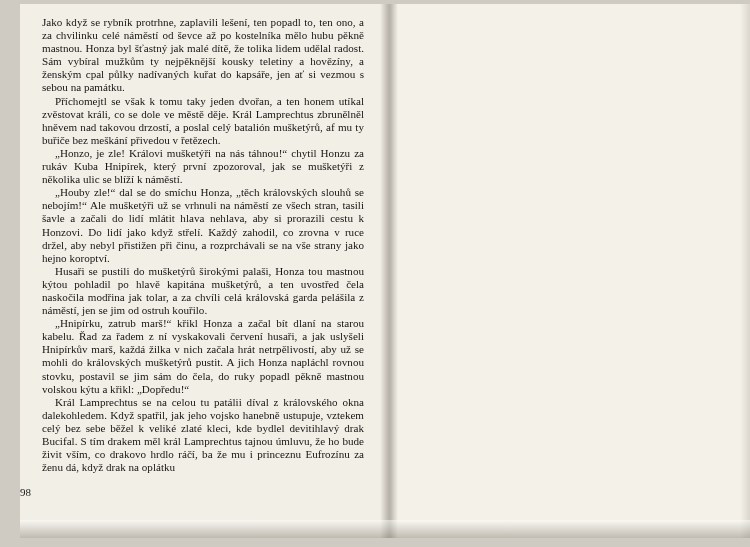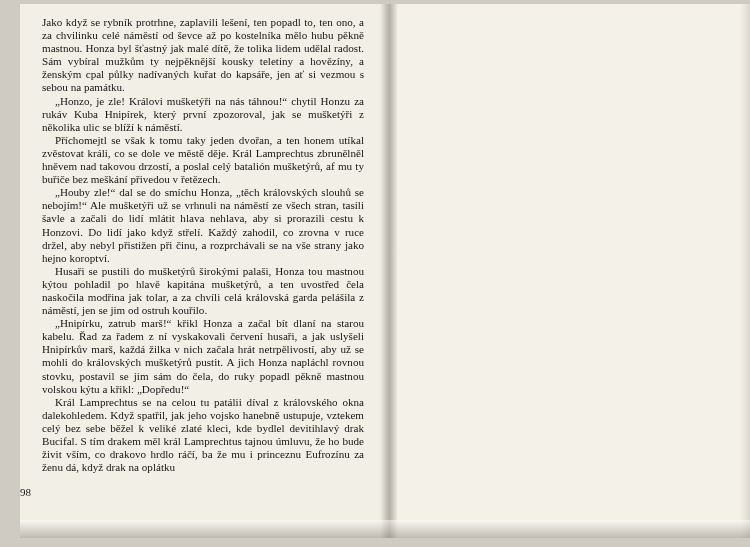--- a/index.html
+++ b/index.html
@@ -55,22 +55,22 @@
 </style>
 </head>
 <body>
 
 <div id="page">
   <div class="spread">
 
     <div class="page-left">
       <div class="textcol">
         <p class="first">Jako když se rybník protrhne, zaplavili lešení, ten popadl to, ten ono, a za chvilinku celé náměstí od ševce až po kostelníka mělo hubu pěkně mastnou. Honza byl šťastný jak malé dítě, že tolika lidem udělal radost. Sám vybíral mužkům ty nejpěknější kousky teletiny a hovězíny, a ženským cpal půlky nadívaných kuřat do kapsáře, jen ať si vezmou s sebou na památku.</p>
+        <p>Příchomejtl se však k tomu taky jeden dvořan, a ten honem utíkal zvěstovat králi, co se dole ve městě děje. Král Lamprechtus zbrunělněl hněvem nad takovou drzostí, a poslal celý batalión mušketýrů, af mu ty buřiče bez meškání přivedou v řetězech.</p>
         <p>„Honzo, je zle! Královi mušketýři na nás táhnou!“ chytil Honzu za rukáv Kuba Hnipírek, který první zpozoroval, jak se mušketýři z několika ulic se blíží k náměstí.</p>
-        <p>Příchomejtl se však k tomu taky jeden dvořan, a ten honem utíkal zvěstovat králi, co se dole ve městě děje. Král Lamprechtus zbrunělněl hněvem nad takovou drzostí, a poslal celý batalión mušketýrů, af mu ty buřiče bez meškání přivedou v řetězech.</p>
         <p>„Houby zle!“ dal se do smíchu Honza, „těch královských slouhů se nebojím!“ Ale mušketýři už se vrhnuli na náměstí ze všech stran, tasili šavle a začali do lidí mlátit hlava nehlava, aby si prorazili cestu k Honzovi. Do lidí jako když střelí. Každý zahodil, co zrovna v ruce držel, aby nebyl přistižen při činu, a rozprchávali se na vše strany jako hejno koroptví.</p>
         <p>Husaři se pustili do mušketýrů širokými palaši, Honza tou mastnou kýtou pohladil po hlavě kapitána mušketýrů, a ten uvostřed čela naskočila modřina jak tolar, a za chvíli celá královská garda pelášila z náměstí, jen se jim od ostruh kouřilo.</p>
         <p>„Hnipírku, zatrub marš!“ křikl Honza a začal bít dlaní na starou kabelu. Řad za řadem z ní vyskakovali červení husaři, a jak uslyšeli Hnipírkův marš, každá žilka v nich začala hrát netrpělivostí, aby už se mohli do královských mušketýrů pustit. A jich Honza napláchl rovnou stovku, postavil se jim sám do čela, do ruky popadl pěkně mastnou volskou kýtu a křikl: „Dopředu!“</p>
         <p>Král Lamprechtus se na celou tu patálii díval z královského okna dalekohledem. Když spatřil, jak jeho vojsko hanebně ustupuje, vztekem celý bez sebe běžel k veliké zlaté kleci, kde bydlel devitihlavý drak Bucifal. S tím drakem měl král Lamprechtus tajnou úmluvu, že ho bude živit vším, co drakovo hrdlo ráčí, ba že mu i princeznu Eufrozínu za ženu dá, když drak na oplátku</p>
       </div>
       <div class="folio">98</div>
     </div>
 
     <div class="page-right">
       

